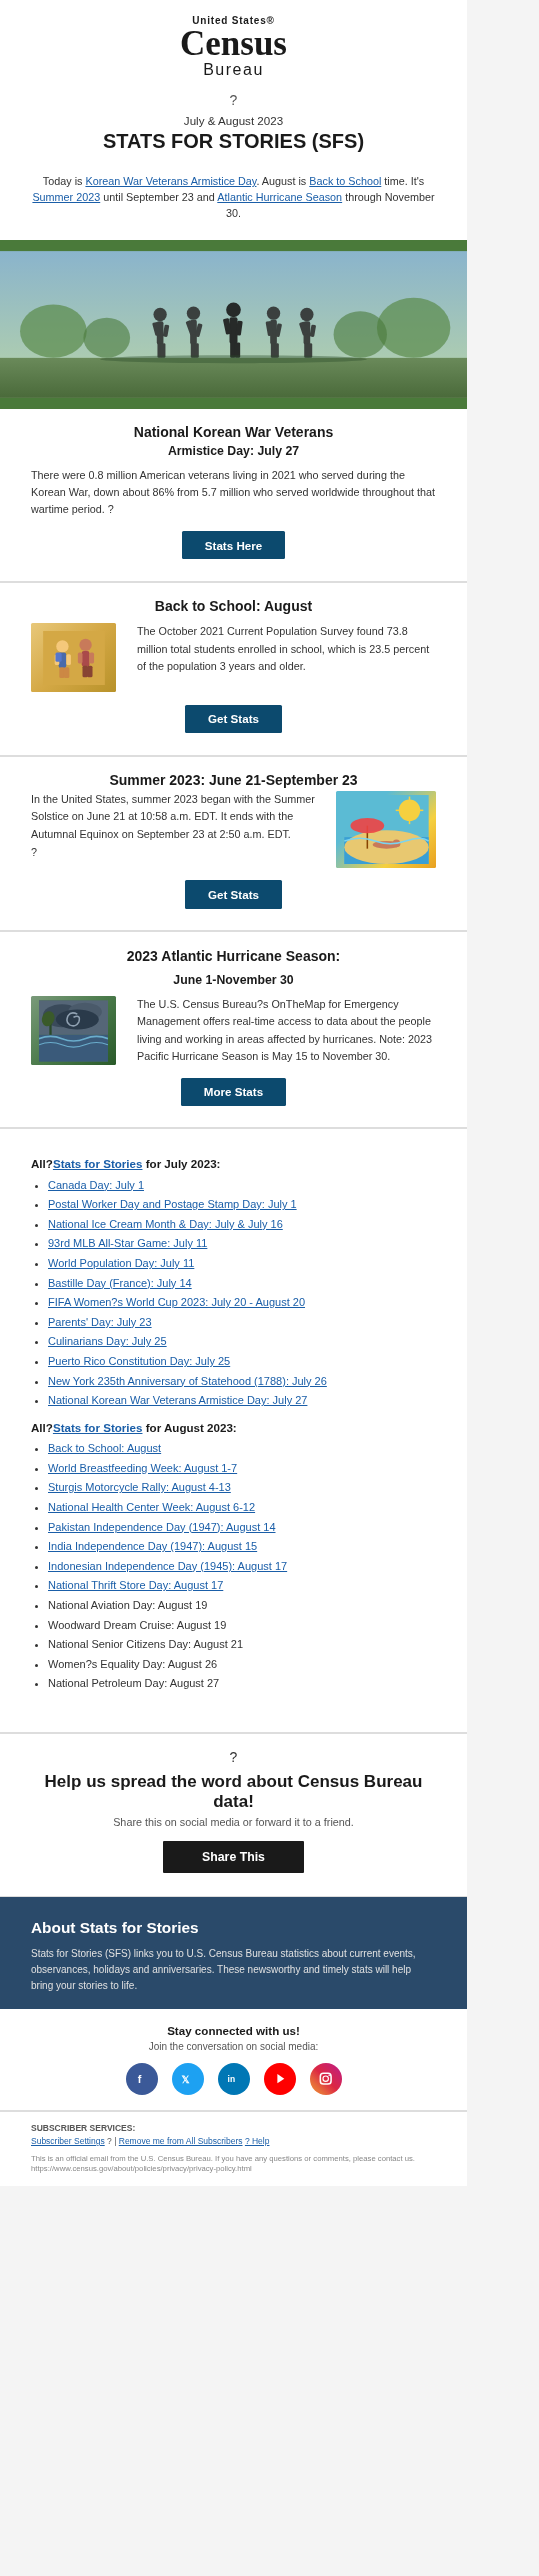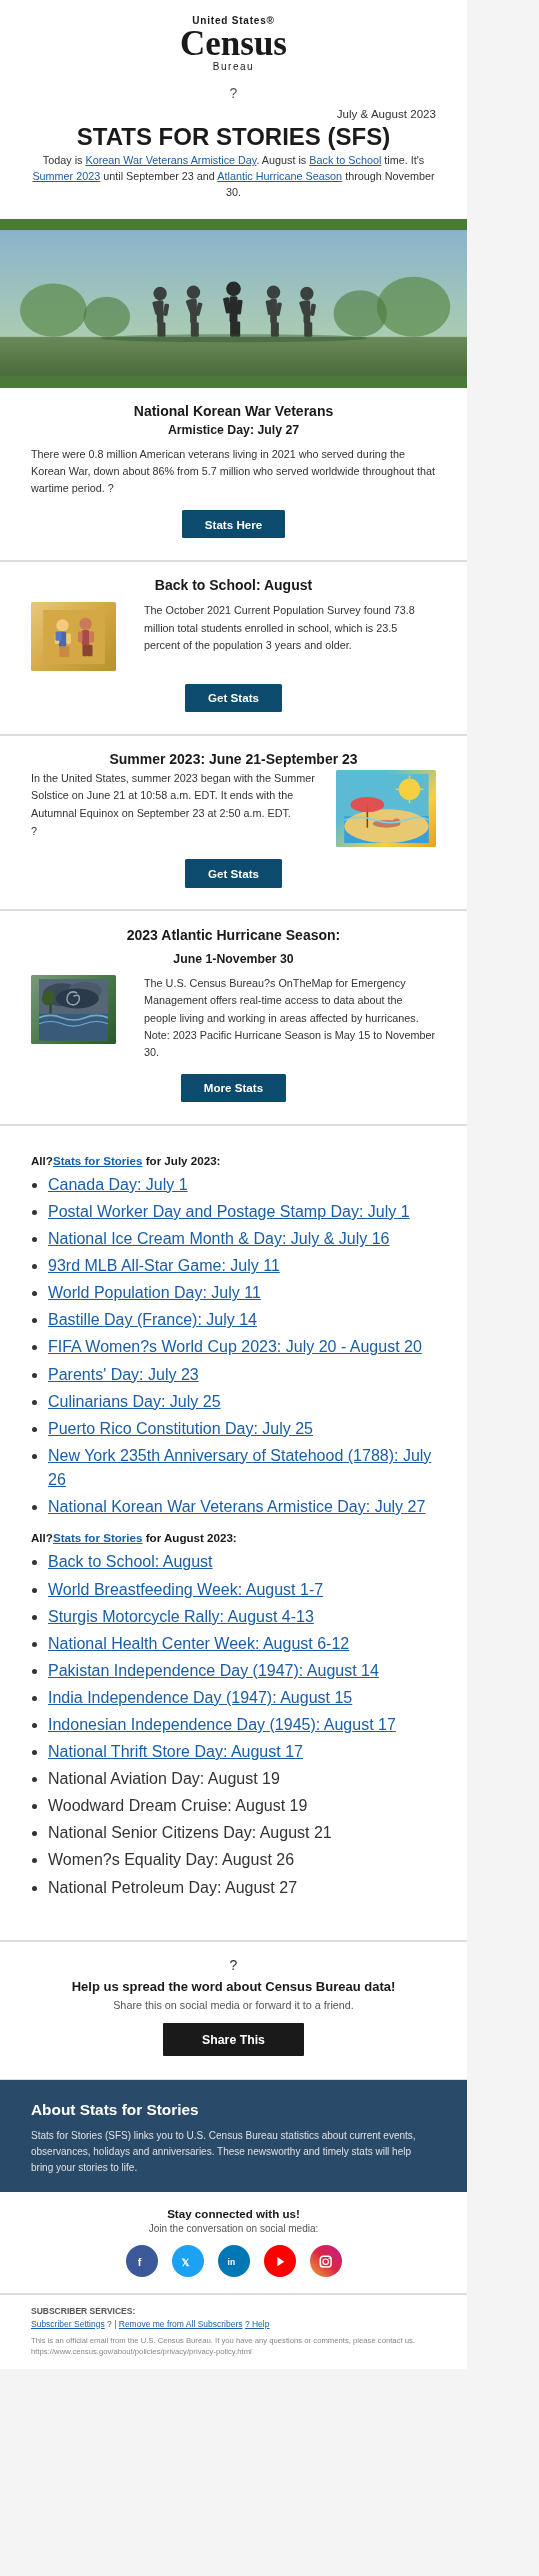--- a/index.html
+++ b/index.html
@@ -34,41 +34,40 @@
       color: #1a1a1a;
     }
     .census-logo .census-word {
       font-size: 35px;
       font-weight: bold;
       color: #1a1a1a;
       line-height: 1;
       font-family: Georgia, serif;
     }
     .census-logo .bureau {
-      font-size: 10px;
+      font-size: 16px;
       letter-spacing: 1.5px;
       color: #1a1a1a;
     }
     .header .question-mark {
       font-size: 14px;
       color: #555;
       margin: 6.2px 0;
     }
     .header .date-label {
       font-size: 11.6px;
       color: #333;
       margin-bottom: 3.1px;
       font-weight: normal;
-      text-align: right;
     }
     .header .main-title {
-      font-size: 24px;
-      font-weight: bold;
-      color: #1a1a1a;
-      margin-bottom: 1px;
+      font-size: 20px;
+      font-weight: bold;
+      color: #1a1a1a;
+      margin-bottom: 20px;
     }
     .header .intro-text {
       font-size: 10.8px;
       color: #333;
       line-height: 1.5;
       margin-bottom: 10.8px;
     }
     .header .intro-text a {
       color: #1a5ea8;
       text-decoration: underline;
@@ -133,21 +132,21 @@
       border-bottom: 0.8px solid #ddd;
     }
     .section-with-img .section-title {
       text-align: center;
       font-size: 14px;
       font-weight: bold;
       margin-bottom: 9.2px;
     }
     .img-text-row {
       display: flex;
-      gap: 28px;
+      gap: 21px;
       align-items: flex-start;
       margin-bottom: 10.8px;
     }
     .thumb {
       flex-shrink: 0;
       width: 85px;
       height: 69px;
       border-radius: 1.5px;
       overflow: hidden;
     }
@@ -206,21 +205,21 @@
       color: #1a5ea8;
       text-decoration: underline;
     }
     .stats-list {
       list-style: disc;
       padding-left: 17px;
       margin-bottom: 12.3px;
     }
     .stats-list li {
       margin-bottom: 3.1px;
-      font-size: 16px;
+      font-size: 11px;
       line-height: 1.5;
     }
     .stats-list li a {
       color: #1a5ea8;
       text-decoration: underline;
     }
     .stats-list li.plain {
       color: #333;
     }
 
@@ -229,21 +228,21 @@
       padding: 15.4px 31px 23px;
       background: #fff;
       text-align: center;
       border-bottom: 0.8px solid #ddd;
     }
     .share-section .question {
       font-size: 14px;
       margin-bottom: 6.2px;
     }
     .share-section .share-title {
-      font-size: 13px;
+      font-size: 17px;
       font-weight: bold;
       color: #1a1a1a;
       margin-bottom: 4.6px;
     }
     .share-section .share-sub {
       font-size: 10.8px;
       color: #555;
       margin-bottom: 12.3px;
     }
     .share-btn {

